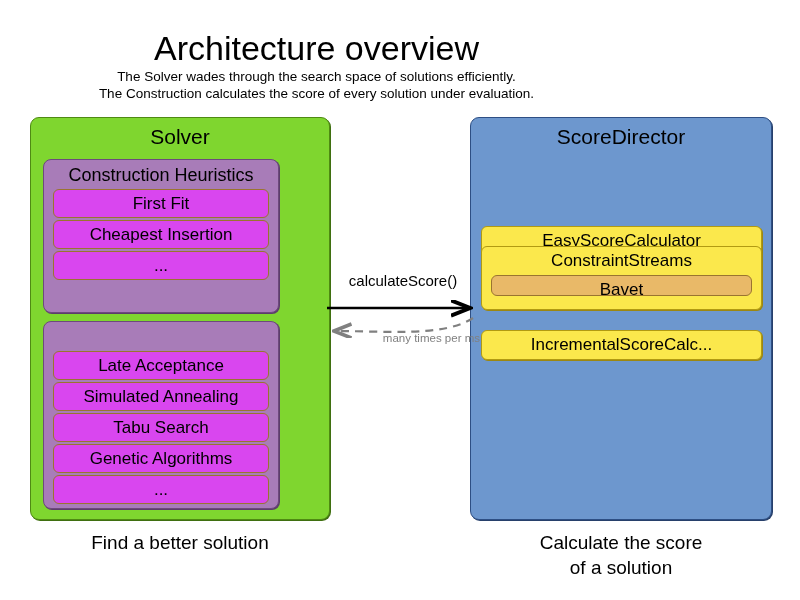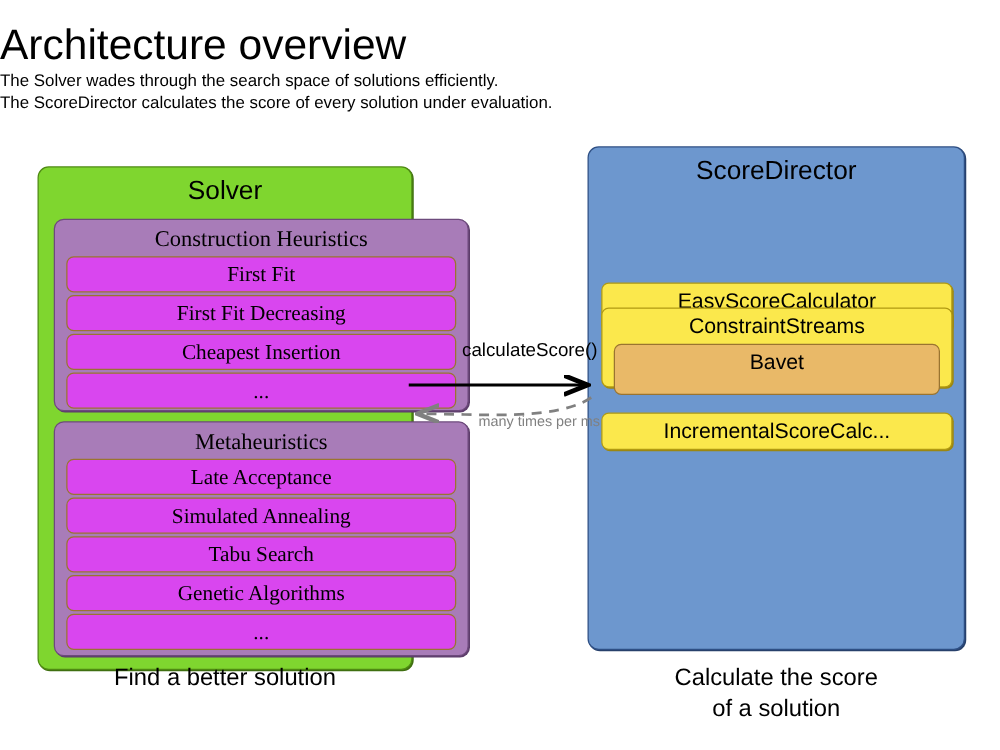--- a/index.html
+++ b/index.html
@@ -13,22 +13,23 @@
     position: relative;
     overflow: hidden;
     font-family: "Liberation Sans", sans-serif;
     color: #000000;
   }
 
   
   #header {
     position: absolute;
     left: 0;
-    top: 16px;
+    top: 28px;
     width: 633px;
+    text-align: center;
   }
   #page-title {
     font-size: 34px;
     line-height: 40px;
     font-weight: 400;
     color: #000;
   }
   .subtitle-line {
     font-size: 13.5px;
     line-height: 17px;
@@ -42,21 +43,20 @@
     box-sizing: border-box;
   }
   #solver-panel {
     left: 30px;
     top: 117px;
     width: 300px;
     height: 403px;
     background: #7FD62F;
     border: 1px solid #4f8a13;
     box-shadow: 1px 1px 0 #3f6f10;
-    margin-top: 16px;
   }
   #scoredirector-panel {
     left: 470px;
     top: 117px;
     width: 302px;
     height: 403px;
     background: #6D97CE;
     border: 1px solid #2e4f84;
     box-shadow: 1px 1px 0 #27406b;
   }
@@ -68,27 +68,26 @@
     text-align: center;
     font-size: 21px;
     line-height: 26px;
     color: #000;
   }
 
   
   .group {
     position: absolute;
     left: 12px;
-    width: 332px;
+    width: 236px;
     background: #A87CB8;
     border: 1px solid #6d4a7c;
     border-radius: 8px;
     box-sizing: border-box;
     box-shadow: 1px 1px 0 #5d3d6b;
-    font-family: Liberation Serif, serif;
   }
   #group-construction { top: 41px; height: 154px; }
   #group-metaheuristics { top: 203px; height: 188px; }
   .group-title {
     position: absolute;
     left: 0;
     top: 3px;
     width: 100%;
     text-align: center;
     font-size: 18px;
@@ -139,21 +138,21 @@
     left: 0; top: 2px; width: 100%;
     text-align: center;
     font-size: 17px;
     line-height: 24px;
   }
   #sd-bavet {
     position: absolute;
     left: 9px;
     top: 28px;
     width: 261px;
-    height: 41px;
+    height: 21px;
     background: #E9B968;
     border: 1px solid #9a7430;
     border-radius: 6px;
     box-sizing: border-box;
     text-align: center;
     font-size: 17px;
     line-height: 27px;
     color: #000;
   }
 
@@ -163,21 +162,21 @@
     left: 325px;
     top: 265px;
     width: 155px;
     height: 90px;
   }
   #label-calculate {
     position: absolute;
     left: 328px;
     top: 271px;
     width: 150px;
-    text-align: right;
+    text-align: center;
     font-size: 15px;
     line-height: 20px;
     color: #000;
     white-space: nowrap;
   }
   #label-manytimes {
     position: absolute;
     left: 330px;
     top: 330px;
     width: 150px;
@@ -198,38 +197,36 @@
   }
   #caption-left  { left: 30px;  top: 530px; width: 300px; }
   #caption-right { left: 470px; top: 530px; width: 302px; }
 </style>
 </head>
 <body>
 
 <div id="header">
   <div id="page-title">Architecture overview</div>
   <div class="subtitle-line">The Solver wades through the search space of solutions efficiently.</div>
-  <div class="subtitle-line">The ScoreDirector calculates the score of every solution under evaluation.</div>
+  <div class="subtitle-line">The Construction calculates the score of every solution under evaluation.</div>
 </div>
 
 <div class="panel" id="solver-panel">
   <div class="panel-title">Solver</div>
 
   <div class="group" id="group-construction">
     <div class="group-title">Construction Heuristics</div>
     <div class="group-items">
       <div class="item-orange">First Fit</div>
-      <div class="item-orange">First Fit Decreasing</div>
       <div class="item-orange">Cheapest Insertion</div>
       <div class="item-orange">...</div>
     </div>
   </div>
 
   <div class="group" id="group-metaheuristics">
-    <div class="group-title">Metaheuristics</div>
     <div class="group-items">
       <div class="item-orange">Late Acceptance</div>
       <div class="item-orange">Simulated Annealing</div>
       <div class="item-orange">Tabu Search</div>
       <div class="item-orange">Genetic Algorithms</div>
       <div class="item-orange">...</div>
     </div>
   </div>
 </div>
 

